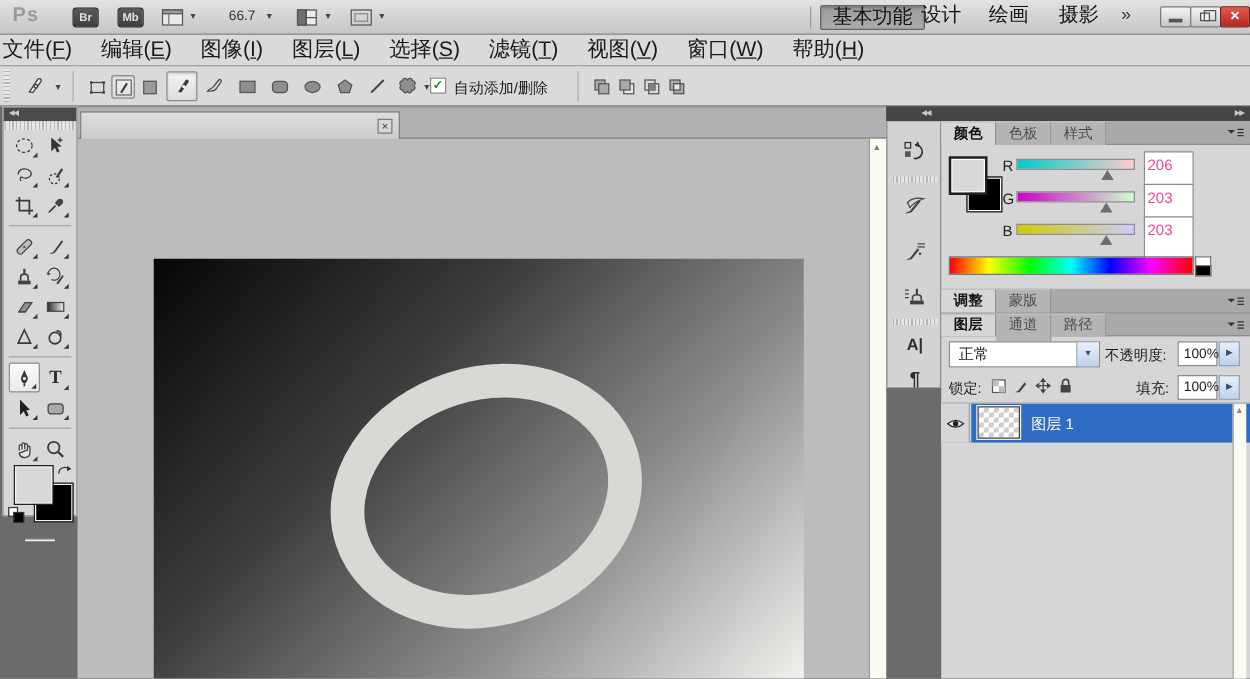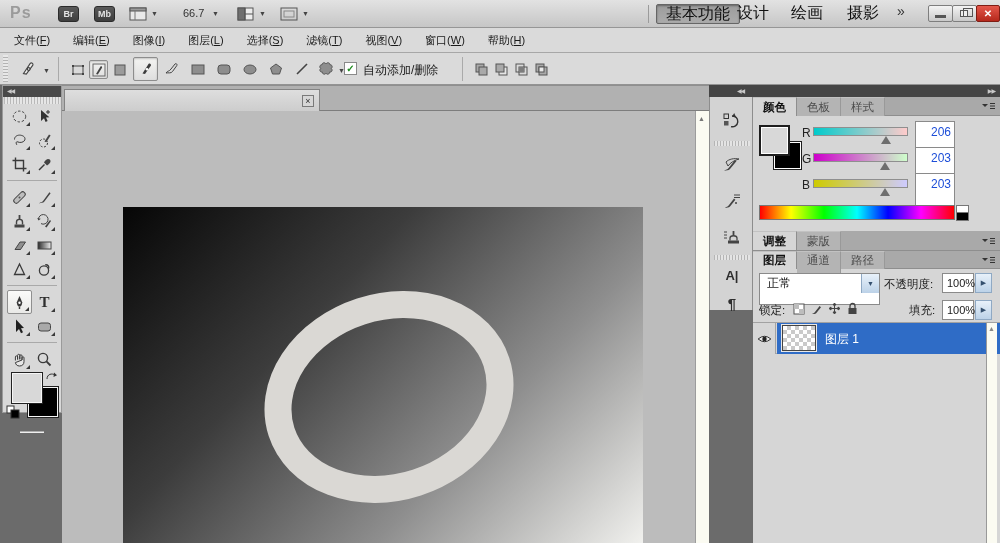--- a/index.html
+++ b/index.html
@@ -17,21 +17,21 @@
 .wsbtn{position:absolute;top:4px;height:20px;line-height:18px;padding:0 9px;font-size:16px;color:#111}
 .wsbtn.active{background:linear-gradient(#9c9c9c,#ababab);border:1px solid #666;border-radius:2px;box-shadow:inset 0 1px 2px rgba(0,0,0,.35)}
 .ws-more{position:absolute;left:897px;top:3px;font-size:14px;color:#333;letter-spacing:-2px}
 .winbtn{position:absolute;top:5px;width:25px;height:17px;border:1px solid #7e7e7e;border-radius:2px;background:linear-gradient(#f4f4f4,#c9c9c9);text-align:center}
 .winbtn.close{background:linear-gradient(#e4574a,#b5281c);border-color:#7e1d14;color:#fff;font-size:10px;font-weight:bold;line-height:15px}
 .min-glyph{position:absolute;left:6px;top:9px;width:11px;height:3px;background:#555}
 .rest-glyph{position:absolute;left:7px;top:4px;width:8px;height:7px;border:1px solid #555;background:#eee}
 .rest-glyph:after{content:"";position:absolute;left:2px;top:-3px;width:8px;height:7px;border:1px solid #555}
 
 
-.menubar{position:absolute;left:0;top:28px;width:1000px;height:25px;background:#dadada;border-bottom:1px solid #a7a7a7;display:flex;gap:23px;padding-left:14px;line-height:24px;font-size:11px}
+.menubar{position:absolute;left:0;top:28px;width:1000px;height:25px;background:#dadada;border-bottom:1px solid #a7a7a7;display:flex;gap:23px;padding-left:2px;line-height:24px;font-size:17px}
 .mi{white-space:nowrap}
 .u{text-decoration:underline}
 
 
 .optbar{position:absolute;left:0;top:53px;width:1000px;height:32px;background:#dadada;border-bottom:1px solid #939393}
 .grip-v{position:absolute;left:3px;top:2px;width:5px;height:27px;background:repeating-linear-gradient(0deg,#b3b3b3 0 1px,#e8e8e8 1px 3px)}
 .ob-cell{position:absolute;top:4px;width:25px;height:24px;display:flex;align-items:center;justify-content:center}
 .ob-sm{position:absolute;top:7px;width:19px;height:19px;display:flex;align-items:center;justify-content:center;border:1px solid transparent}
 .pressed{background:linear-gradient(#f4f4f2,#dedede);border:1px solid #8d8d8d!important;border-radius:2px;box-shadow:inset 0 1px 2px rgba(0,0,0,.2)}
 .ob-sep{position:absolute;top:4px;height:24px;border-left:1px solid #aaa}
@@ -83,34 +83,34 @@
 .ptab.active{background:#d6d6d6;color:#111;border-right:1px solid #8e8e8e;font-weight:bold}
 .pmenu{position:absolute;right:4px;top:4px}
 
 .colorpanel{position:relative;height:134px}
 .cp-body{position:relative;height:115px}
 .cp-fg{position:absolute;left:8px;top:11px;width:27px;height:27px;background:#d8d8d8;border:1px solid #fff;outline:2px solid #1e1e1e;z-index:2}
 .cp-bg{position:absolute;left:21px;top:26px;width:27px;height:27px;background:#000;border:1px solid #fff;outline:1px solid #1e1e1e}
 .chrow-label{position:absolute;left:49px;width:12px;font-size:12px;color:#222}
 .chtrack{position:absolute;left:60px;width:95px;height:9px;border:1px solid #8f8f8f}
 .chthumb{position:absolute;width:0;height:0;border-left:5px solid transparent;border-right:5px solid transparent;border-bottom:8px solid #6e6e6e}
-.chbox{position:absolute;left:162px;width:40px;height:36px;background:#fff;border:1px solid #8a8a8a;font-size:12px;line-height:20px;padding-left:15px;color:#1d4ed8}
+.chbox{position:absolute;left:162px;width:40px;height:36px;background:#fff;border:1px solid #8a8a8a;font-size:12px;line-height:20px;padding-left:2px;color:#ec4899}
 .track-r{background:linear-gradient(90deg,rgb(0,203,203),rgb(255,203,203))}
 .track-g{background:linear-gradient(90deg,rgb(206,0,203),rgb(206,255,203))}
 .track-b{background:linear-gradient(90deg,rgb(206,203,0),rgb(206,203,255))}
 .ramp{position:absolute;left:6px;top:89px;width:196px;height:15px;border:1px solid #777;background:linear-gradient(90deg,#f00 0%,#ff0 16%,#0f0 33%,#0ff 50%,#00f 66%,#f0f 83%,#f00 100%)}
 .ramp-w{position:absolute;left:203px;top:89px;width:13px;height:8px;background:#fff;border:1px solid #777;border-bottom:none}
 .ramp-k{position:absolute;left:203px;top:96px;width:13px;height:9px;background:#000;border:1px solid #777}
 
 .adjustbar{position:relative;height:20px}
 .adjustbar .ptabs{height:20px}
 
 .layerspanel{position:relative;height:292px}
 .lp-row1{position:relative;height:29px}
-.blendbox{position:absolute;left:6px;top:4px;width:121px;height:32px;background:#fff;border:1px solid #8a8a8a;font-size:12px;line-height:19px;padding-left:7px}
+.blendbox{position:absolute;left:6px;top:4px;width:121px;height:21px;background:#fff;border:1px solid #8a8a8a;font-size:12px;line-height:19px;padding-left:7px}
 .blend-dd{position:absolute;right:0;top:0;width:18px;height:19px;background:linear-gradient(#e8f1fa,#bcd2e8);border-left:1px solid #8fa9c4;text-align:center;font-size:7px;line-height:19px;color:#35506e}
 .lp-label{position:absolute;font-size:11.5px;color:#1c1c1c}
 .valbox{position:absolute;width:32px;height:20px;background:#fff;border:1px solid #8a8a8a;font-size:11px;line-height:18px;padding-left:4px}
 .spin{position:absolute;width:17px;height:20px;background:linear-gradient(#e8f1fa,#bcd2e8);border:1px solid #8fa9c4;text-align:center;font-size:7px;line-height:18px;color:#35506e}
 .lp-row2{position:relative;height:24px}
 .lockico{position:absolute;top:3px;width:15px;height:15px;display:flex;align-items:center;justify-content:center}
 .layerlist{position:relative;height:239px;border-top:1px solid #a2a2a2}
 .lrow{position:relative;height:31px;border-bottom:1px solid #ababab;background:#d6d6d6}
 .lrow.sel .lmain{background:#2f6cc6}
 .lrow.sel .lname{color:#fff}

